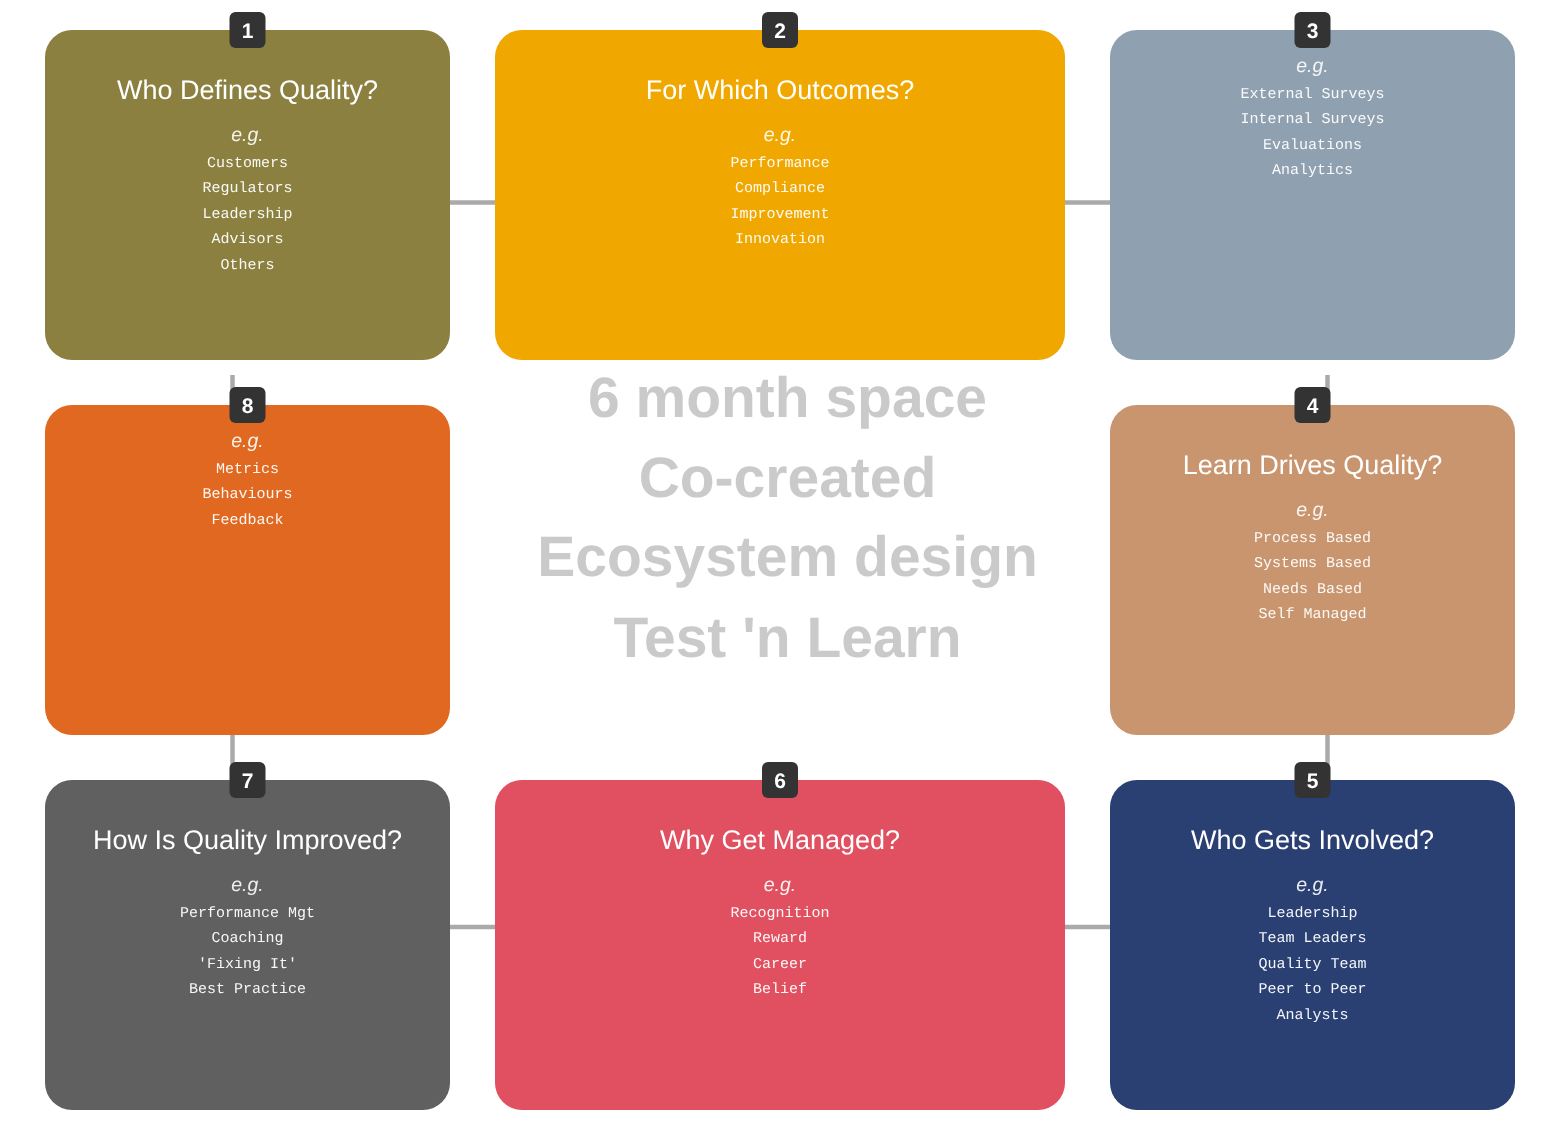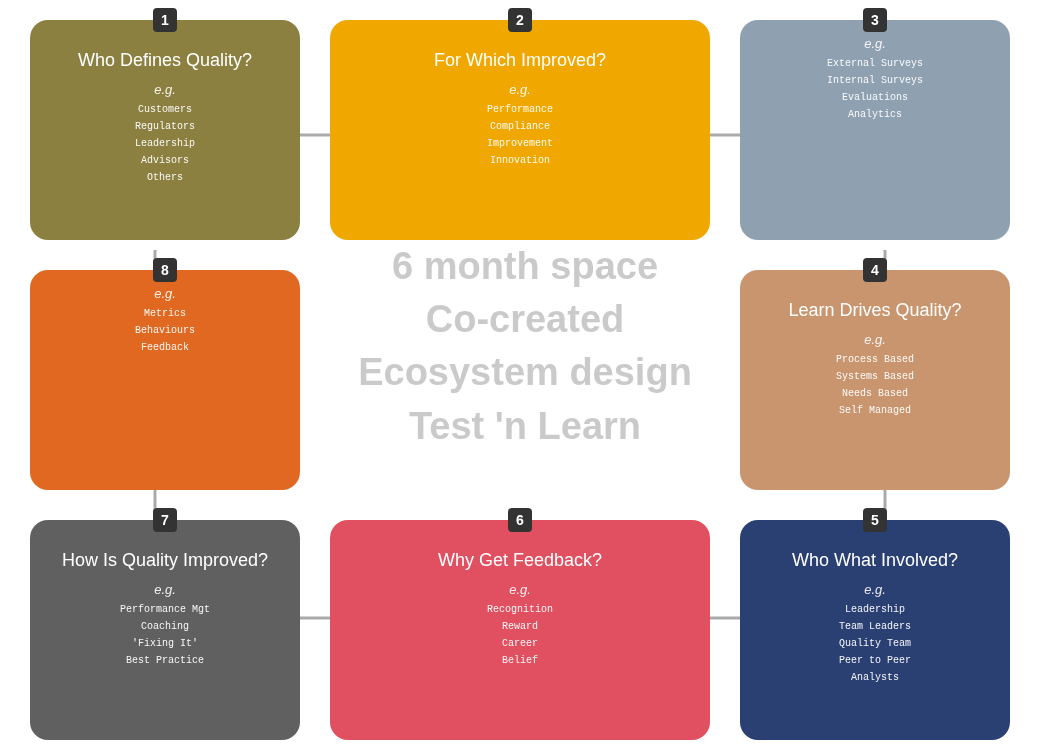--- a/index.html
+++ b/index.html
@@ -161,21 +161,21 @@
       <div class="box-number">1</div>
       <div class="box-title">Who Defines Quality?</div>
       <div class="box-eg">e.g.</div>
       <div class="box-items">
         Customers<br>Regulators<br>Leadership<br>Advisors<br>Others
       </div>
     </div>
 
     <div class="box box-2 pos-2">
       <div class="box-number">2</div>
-      <div class="box-title">For Which Improved?</div>
+      <div class="box-title">For Which Outcomes?</div>
       <div class="box-eg">e.g.</div>
       <div class="box-items">
         Performance<br>Compliance<br>Improvement<br>Innovation
       </div>
     </div>
 
     <div class="box box-3 pos-3">
       <div class="box-number">3</div>
       <div class="box-eg">e.g.</div>
       <div class="box-items">
@@ -210,29 +210,29 @@
       <div class="box-number">7</div>
       <div class="box-title">How Is Quality Improved?</div>
       <div class="box-eg">e.g.</div>
       <div class="box-items">
         Performance Mgt<br>Coaching<br>'Fixing It'<br>Best Practice
       </div>
     </div>
 
     <div class="box box-6 pos-6">
       <div class="box-number">6</div>
-      <div class="box-title">Why Get Feedback?</div>
+      <div class="box-title">Why Get Managed?</div>
       <div class="box-eg">e.g.</div>
       <div class="box-items">
         Recognition<br>Reward<br>Career<br>Belief
       </div>
     </div>
 
     <div class="box box-5 pos-5">
       <div class="box-number">5</div>
-      <div class="box-title">Who What Involved?</div>
+      <div class="box-title">Who Gets Involved?</div>
       <div class="box-eg">e.g.</div>
       <div class="box-items">
         Leadership<br>Team Leaders<br>Quality Team<br>Peer to Peer<br>Analysts
       </div>
     </div>
   </div>
 </div>
 
 </body></html>

